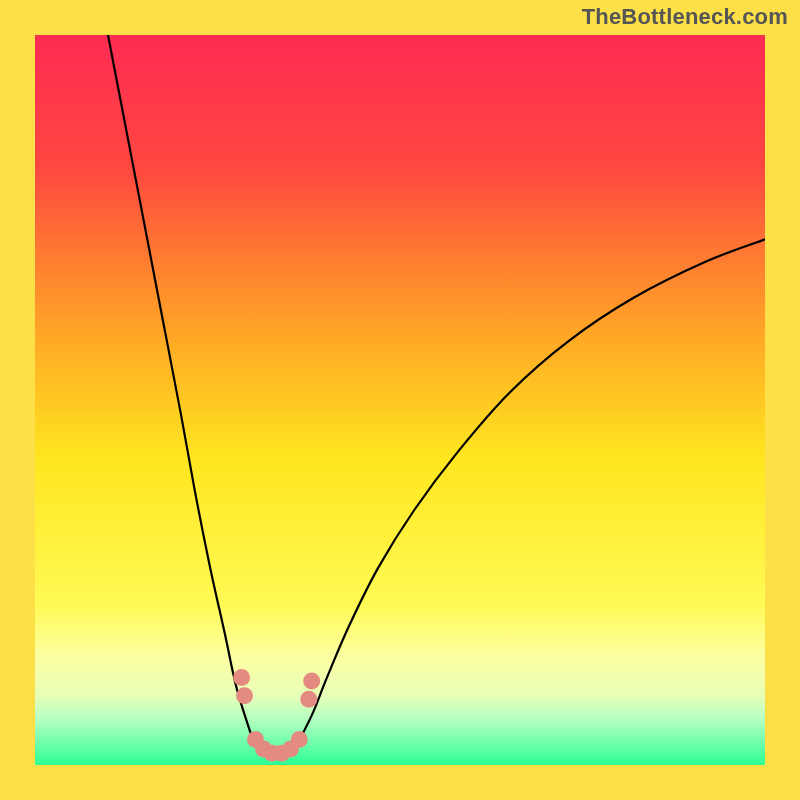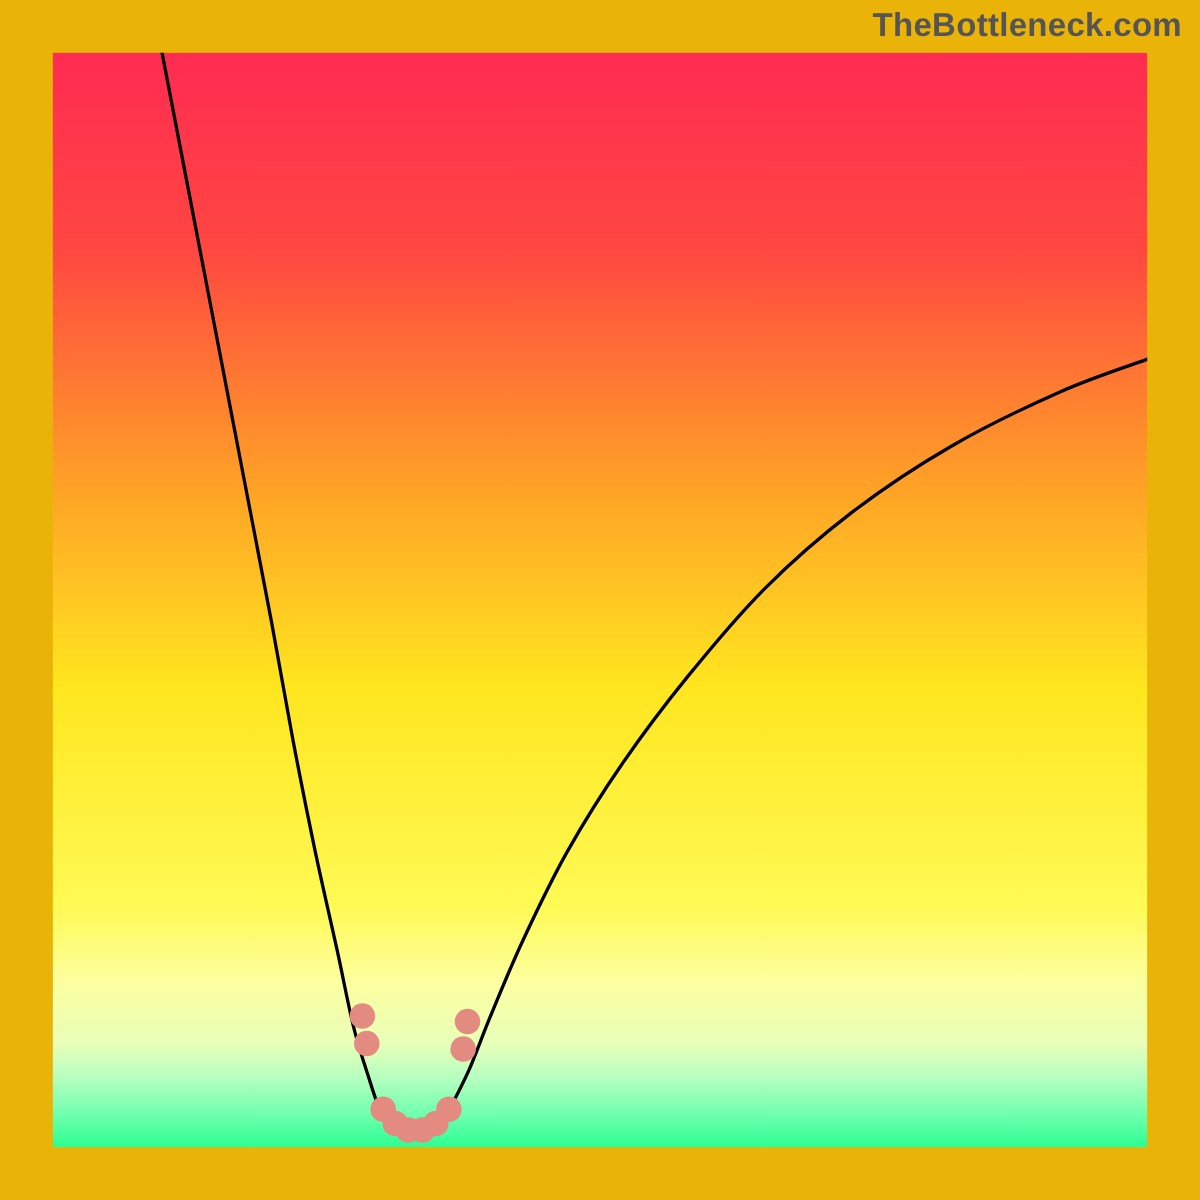--- a/index.html
+++ b/index.html
@@ -9,21 +9,21 @@
     height: 800px;
     background: #000;
     overflow: hidden;
   }
   .frame {
     position: absolute;
     left: 0;
     top: 0;
     width: 800px;
     height: 800px;
-    background: #eab308;
+    background: #fde047;
   }
   .plot {
     position: absolute;
     left: 35px;
     top: 35px;
     width: 730px;
     height: 730px;
     overflow: hidden;
   }
   .watermark {

